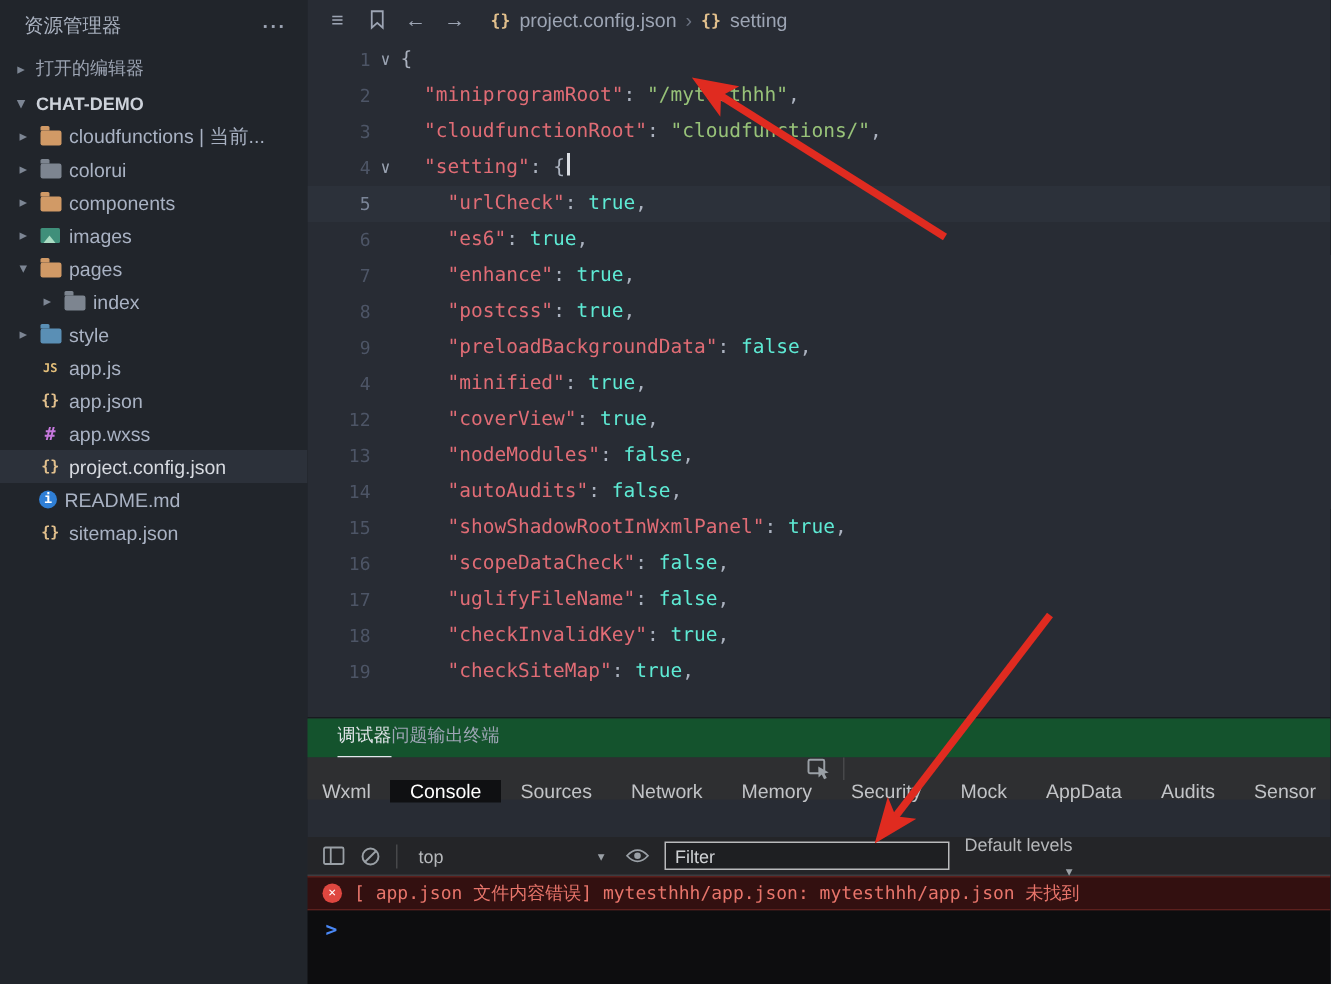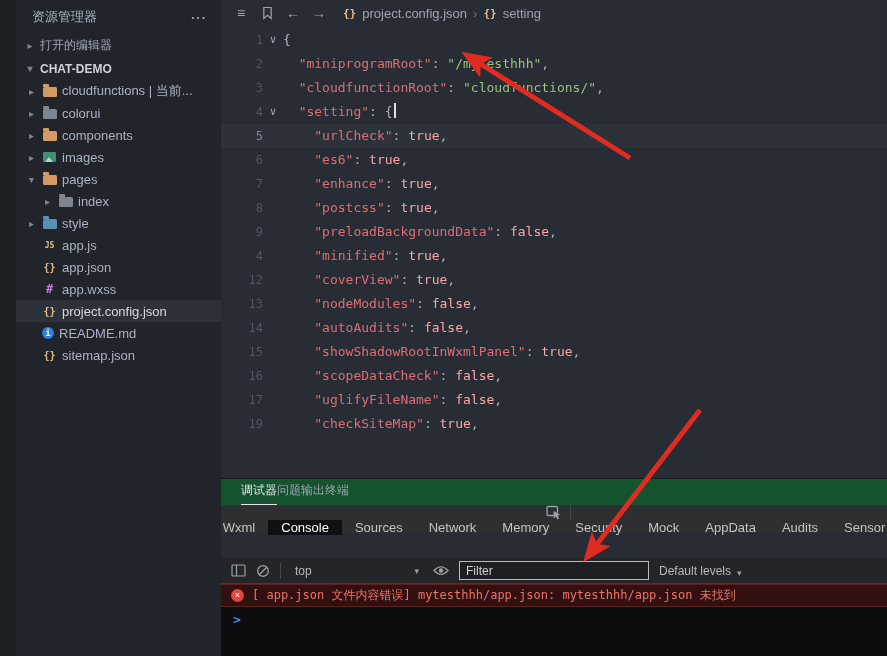--- a/index.html
+++ b/index.html
@@ -1,19 +1,19 @@
 <!DOCTYPE html>
 <html><head>
 <meta charset="utf-8">
 <style>
   * { margin:0; padding:0; box-sizing:border-box; }
   html,body { width:887px; height:656px; overflow:hidden; background:#1b1e23; }
   body { font-family:"Liberation Sans", sans-serif; font-size:13px; position:relative; color:#abb2bf; }
 
-  .app { display:flex; width:887px; height:656px;padding-left:16px; }
+  .app { display:flex; width:887px; height:656px; }
 
   
   .sidebar { width:205px; background:#21252b; flex-shrink:0; display:flex; flex-direction:column; overflow:hidden; }
   .sidebar-header { height:34px; display:flex; align-items:center; justify-content:space-between; padding:0 14px 0 16px; color:#aab2c0; font-size:13px; }
   .more-dots { cursor:pointer; letter-spacing:1px; color:#9da5b4; font-weight:bold; }
   .section-row { height:23px; display:flex; align-items:center; gap:4px; padding-left:8px; font-size:12px; color:#9da5b4; cursor:pointer; }
   .section-row .sec-arrow { width:12px; text-align:center; font-size:10px; color:#7d8694; }
   .section-row.project { color:#cdd2da; font-weight:bold; }
   .tree-row { height:22px; display:flex; align-items:center; gap:5px; font-size:13px; color:#a9b2c3; cursor:pointer; white-space:nowrap; }
   .tree-row.selected { background:#2c313a; color:#d7dae0; }
@@ -40,21 +40,21 @@
 
   .editor { flex:1; overflow:hidden; font-family:"DejaVu Sans Mono", monospace; font-size:13px; padding-top:2px; position:relative; }
   .code-line { height:24px; line-height:24px; display:flex; white-space:pre; }
   .code-line.active-line { background:#2c313a; }
   .line-num { width:42px; text-align:right; color:#4d5566; flex-shrink:0; font-size:12px; }
   .code-line.active-line .line-num { color:#7b8598; }
   .fold { width:20px; text-align:center; color:#9aa3b2; font-size:11px; flex-shrink:0; }
   .line-content { color:#abb2bf; }
   .tok-k { color:#e06c75; }
   .tok-s { color:#98c379; }
-  .tok-b { color:#fca5a5; }
+  .tok-b { color:#5eead4; }
   .tok-p { color:#abb2bf; }
   .caret { display:inline-block; width:2px; height:15px; background:#dcdfe4; vertical-align:-2px; margin-left:1px; }
 
   
   .bottom { height:178px; display:flex; flex-direction:column; border-top:1px solid #181a1f; flex-shrink:0; }
   .panel-tabs { height:26px; background:#14532d; display:flex; align-items:flex-end; padding:0 0 0 20px; }
   .panel-tab { font-size:12px; color:#9da5b4; padding-bottom:5px; cursor:pointer; border-bottom:1px solid transparent; }
   .panel-tab.active { color:#e3e6eb; border-bottom-color:#e3e6eb; }
 
   .devtools-bar { height:28px; background:#2e2f31; display:flex; align-items:center;flex-direction:column; }
@@ -63,21 +63,21 @@
   .devtools-tab { display:flex; align-items:center; padding:0 13px; font-size:13px; color:#c2c4c7; cursor:pointer; }
   .devtools-tab.active { background:#0f1012; color:#ffffff; }
 
   .console-toolbar { height:26px; background:#242528; border-bottom:1px solid #3c3d40; display:flex; align-items:center; gap:10px; padding:0 10px;margin-top:25px; }
   .ct-icon { display:inline-flex; align-items:center; cursor:pointer; }
   .ct-sep { width:1px; height:16px; background:#47484a; }
   .ctx-select { width:132px; display:flex; align-items:center; justify-content:space-between; color:#b6b8bb; font-size:12px; cursor:pointer; padding:0 4px; }
   .dd { font-size:9px; color:#9aa0a6; }
   .filter-input { width:190px; height:19px; background:#1e1f22; border:1px solid #b9babc; color:#e8eaed; font-size:12px; padding:0 6px; outline:none; font-family:"Liberation Sans", sans-serif; }
   .filter-input::placeholder { color:#cfd1d4; }
-  .levels { display:flex; align-items:flex-end; gap:6px; color:#b6b8bb; font-size:12px; cursor:pointer; }
+  .levels { display:flex; align-items:flex-end; gap:6px; color:#b6b8bb; font-size:12px; cursor:pointer;flex-direction:column; }
 
   .console-error { height:23px; background:#331010; border-top:1px solid #5c201d; border-bottom:1px solid #5c201d; display:flex; align-items:center; gap:8px; padding:0 10px; font-family:"DejaVu Sans Mono", monospace; font-size:12px; color:#e8756b; overflow:hidden; }
   .err-icon { width:13px; height:13px; border-radius:50%; background:#df4740; color:#fff; font-size:9px; line-height:13px; display:inline-flex; align-items:center; justify-content:center; flex-shrink:0; font-family:"Liberation Sans", sans-serif; }
   .console-rest { flex:1; background:#0d0d0f; padding:5px 12px; }
   .prompt { color:#4a88f7; font-weight:bold; font-size:13px; font-family:"DejaVu Sans Mono", monospace; }
 
   
   #annotations { position:absolute; inset:0; pointer-events:none; z-index:50; }
 </style>
 </head>
@@ -211,20 +211,21 @@
         <div class="code-line"><span class="line-num">7</span><span class="fold"></span><span class="line-content" style="padding-left: 4ch;"><span class="tok-k">"enhance"</span><span class="tok-p">: </span><span class="tok-b">true</span><span class="tok-p">,</span></span></div>
         <div class="code-line"><span class="line-num">8</span><span class="fold"></span><span class="line-content" style="padding-left: 4ch;"><span class="tok-k">"postcss"</span><span class="tok-p">: </span><span class="tok-b">true</span><span class="tok-p">,</span></span></div>
         <div class="code-line"><span class="line-num">9</span><span class="fold"></span><span class="line-content" style="padding-left: 4ch;"><span class="tok-k">"preloadBackgroundData"</span><span class="tok-p">: </span><span class="tok-b">false</span><span class="tok-p">,</span></span></div>
         <div class="code-line"><span class="line-num">4</span><span class="fold"></span><span class="line-content" style="padding-left: 4ch;"><span class="tok-k">"minified"</span><span class="tok-p">: </span><span class="tok-b">true</span><span class="tok-p">,</span></span></div>
         <div class="code-line"><span class="line-num">12</span><span class="fold"></span><span class="line-content" style="padding-left: 4ch;"><span class="tok-k">"coverView"</span><span class="tok-p">: </span><span class="tok-b">true</span><span class="tok-p">,</span></span></div>
         <div class="code-line"><span class="line-num">13</span><span class="fold"></span><span class="line-content" style="padding-left: 4ch;"><span class="tok-k">"nodeModules"</span><span class="tok-p">: </span><span class="tok-b">false</span><span class="tok-p">,</span></span></div>
         <div class="code-line"><span class="line-num">14</span><span class="fold"></span><span class="line-content" style="padding-left: 4ch;"><span class="tok-k">"autoAudits"</span><span class="tok-p">: </span><span class="tok-b">false</span><span class="tok-p">,</span></span></div>
         <div class="code-line"><span class="line-num">15</span><span class="fold"></span><span class="line-content" style="padding-left: 4ch;"><span class="tok-k">"showShadowRootInWxmlPanel"</span><span class="tok-p">: </span><span class="tok-b">true</span><span class="tok-p">,</span></span></div>
         <div class="code-line"><span class="line-num">16</span><span class="fold"></span><span class="line-content" style="padding-left: 4ch;"><span class="tok-k">"scopeDataCheck"</span><span class="tok-p">: </span><span class="tok-b">false</span><span class="tok-p">,</span></span></div>
         <div class="code-line"><span class="line-num">17</span><span class="fold"></span><span class="line-content" style="padding-left: 4ch;"><span class="tok-k">"uglifyFileName"</span><span class="tok-p">: </span><span class="tok-b">false</span><span class="tok-p">,</span></span></div>
+        <div class="code-line"><span class="line-num">18</span><span class="fold"></span><span class="line-content" style="padding-left: 4ch;"><span class="tok-k">"checkInvalidKey"</span><span class="tok-p">: </span><span class="tok-b">true</span><span class="tok-p">,</span></span></div>
         <div class="code-line"><span class="line-num">19</span><span class="fold"></span><span class="line-content" style="padding-left: 4ch;"><span class="tok-k">"checkSiteMap"</span><span class="tok-p">: </span><span class="tok-b">true</span><span class="tok-p">,</span></span></div>
       </div>
 
     <div class="bottom">
       <div class="panel-tabs" id="panel-tabs">
           <span class="panel-tab active">调试器</span>
           <span class="panel-tab">问题</span>
           <span class="panel-tab">输出</span>
           <span class="panel-tab">终端</span>
         </div>

